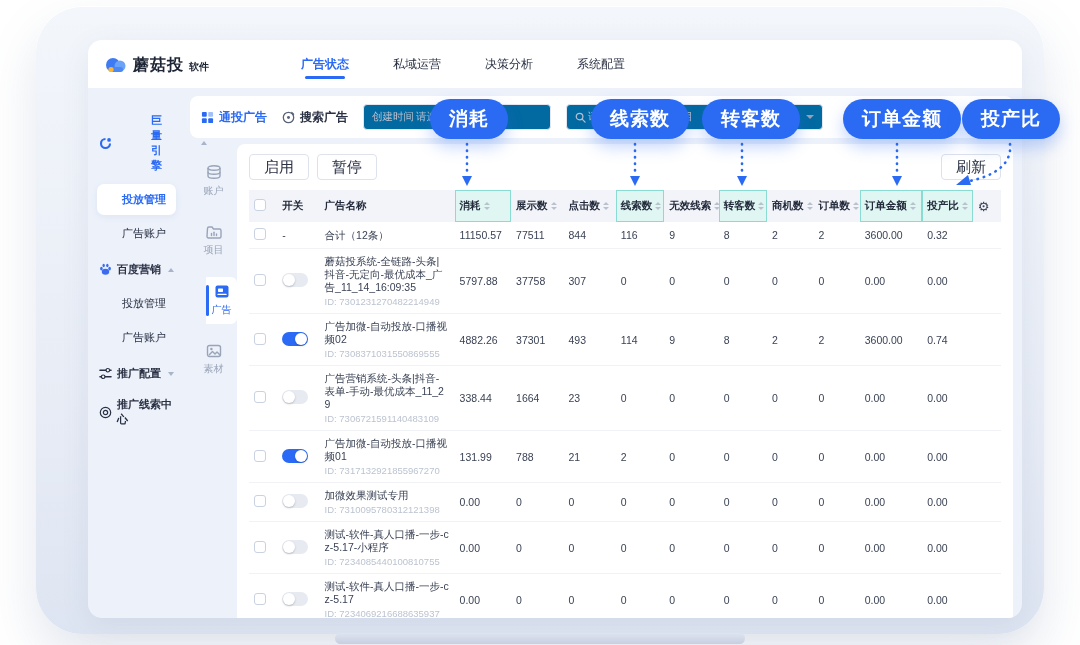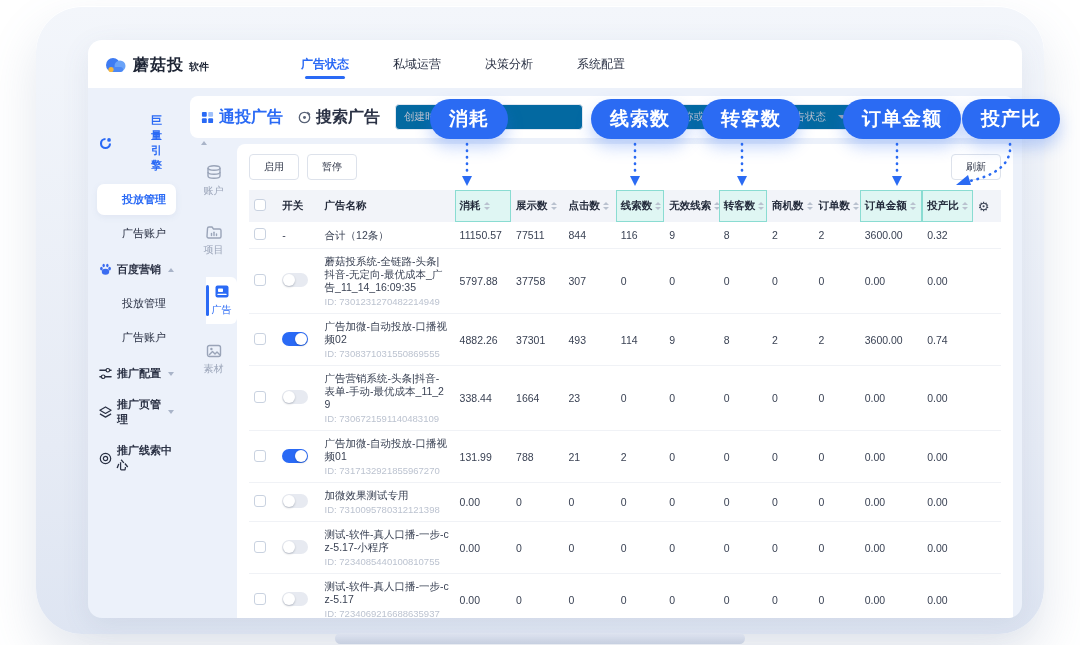--- a/index.html
+++ b/index.html
@@ -42,40 +42,40 @@
   .s-caret { margin-left:auto; width:0; height:0; border-left:3.5px solid transparent; border-right:3.5px solid transparent; }
   .s-caret.up { border-bottom:4px solid #A9B4C8; }
   .s-caret.dn { border-top:4px solid #A9B4C8; }
   .s-sub { font-size:11px; color:#2A3144; padding:8px 0 8px 25px; border-radius:7px; margin-bottom:3px; cursor:pointer; }
   .s-sub.active { background:#fff; color:#2A6AF5; font-weight:bold; box-shadow:0 2px 6px rgba(120,140,180,.10); }
   .mt { margin-top:8px; }
 
   
   .main { flex:1; padding:8px 9px 0 5px; min-width:0; }
   .toolbar-card { background:#fff; border-radius:8px; height:42px; display:flex; align-items:center; padding:0 11px; gap:15px; }
-  .seg { display:flex; align-items:center; gap:5px; font-size:16px; font-weight:bold; color:#2A3144; cursor:pointer; }
+  .seg { display:flex; align-items:center; gap:5px; font-size:12px; font-weight:bold; color:#2A3144; cursor:pointer; }
   .seg.active { color:#2A6AF5; }
   .tb-input { height:26px; border:1px solid #E2E7F0; border-radius:4px; display:flex; align-items:center; gap:2px; padding:0 8px; font-size:10.5px; color:#B7BFCE; background:#0369a1; }
   .tb-date { width:188px; }
   .tb-search { width:162px; }
   .tb-select { width:80px; }
   .tb-select .caret { margin-left:auto; width:0; height:0; border-left:4px solid transparent; border-right:4px solid transparent; border-top:4.5px solid #98A2B5; }
 
   .content-row { display:flex; margin-top:6px; height:474px; }
 
   
   .rail { width:47px; flex:none; display:flex; flex-direction:column; align-items:stretch; padding-top:14px; gap:13px; }
   .rail-item { display:flex; flex-direction:column; align-items:center; gap:4px; padding:7px 0; color:#9AA4B8; font-size:10px; cursor:pointer; position:relative; }
   .rail-item.active { background:#fff; color:#2A6AF5; border-radius:0 6px 6px 0;margin-left:16px; }
   .rail-item.active::before { content:""; position:absolute; left:0; top:8px; bottom:8px; width:3px; border-radius:2px; background:#2A6AF5; }
 
   
   .table-card { flex:1; background:#fff; border-radius:8px 8px 0 0; padding:10px 12px 0 12px; min-width:0; overflow:hidden; }
   .actions { display:flex; gap:8px; margin-bottom:10px; }
-  .btn { height:26px; padding:0 14px; border:1px solid #DDE2EB; border-radius:4px; background:#fff; font-size:10px; color:#2A3144; display:flex; align-items:center; cursor:pointer; }
+  .btn { height:26px; padding:0 14px; border:1px solid #DDE2EB; border-radius:4px; background:#fff; font-size:15px; color:#2A3144; display:flex; align-items:center; cursor:pointer; }
   .btn-refresh { margin-left:auto; }
 
   table { width:100%; border-collapse:collapse; table-layout:fixed; font-size:10.5px; }
   thead th { background:#F2F4F9; height:32px; font-weight:bold; color:#232A3B; text-align:left; padding:0 5px; white-space:nowrap; overflow:hidden; }
   thead th.hl { background:#DFF6F3; box-shadow:inset 0 0 0 1px #8ADCD2; }
   .th-inner { display:flex; align-items:center; gap:3px; }
   .sort { display:inline-flex; flex-direction:column; gap:2px; }
   .sort i { display:block; width:0; height:0; border-left:3px solid transparent; border-right:3px solid transparent; }
   .sort .up { border-bottom:3.5px solid #B9C1CF; }
   .sort .dn { border-top:3.5px solid #B9C1CF; }
@@ -155,28 +155,20 @@
         <div class="s-group mt">
           <svg class="s-ic" width="13" height="13" viewBox="0 0 14 14">
             <g stroke="#2A3144" stroke-width="1.5" stroke-linecap="round">
               <line x1="1" y1="3.5" x2="13" y2="3.5"></line>
                 <line x1="1" y1="10.5" x2="13" y2="10.5"></line>
             </g>
             <circle cx="9.5" cy="3.5" r="1.9" fill="#fff" stroke="#2A3144" stroke-width="1.3"></circle>
             <circle cx="4.5" cy="10.5" r="1.9" fill="#fff" stroke="#2A3144" stroke-width="1.3"></circle>
           </svg>
           <span>推广配置</span>
-          <span class="s-caret dn"></span>
-        </div>
-        <div class="s-group">
-          <svg class="s-ic" width="13" height="13" viewBox="0 0 14 14">
-            <path d="M7 1 13 4.5 7 8 1 4.5Z" fill="none" stroke="#2A3144" stroke-width="1.3" stroke-linejoin="round"></path>
-            <path d="M1 8.5 7 12 13 8.5" fill="none" stroke="#2A3144" stroke-width="1.3" stroke-linejoin="round"></path>
-          </svg>
-          <span>推广页管理</span>
           <span class="s-caret dn"></span>
         </div>
         <div class="s-group">
           <svg class="s-ic" width="13" height="13" viewBox="0 0 14 14">
             <circle cx="7" cy="7" r="5.6" fill="none" stroke="#2A3144" stroke-width="1.3"></circle>
             <circle cx="7" cy="7" r="2.3" fill="none" stroke="#2A3144" stroke-width="1.3"></circle>
           </svg>
           <span>推广线索中心</span>
         </div>
       </aside>

